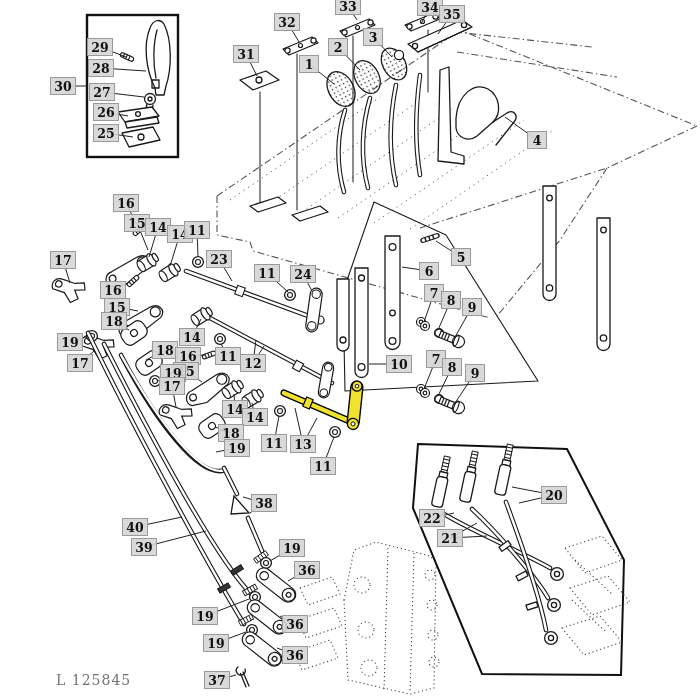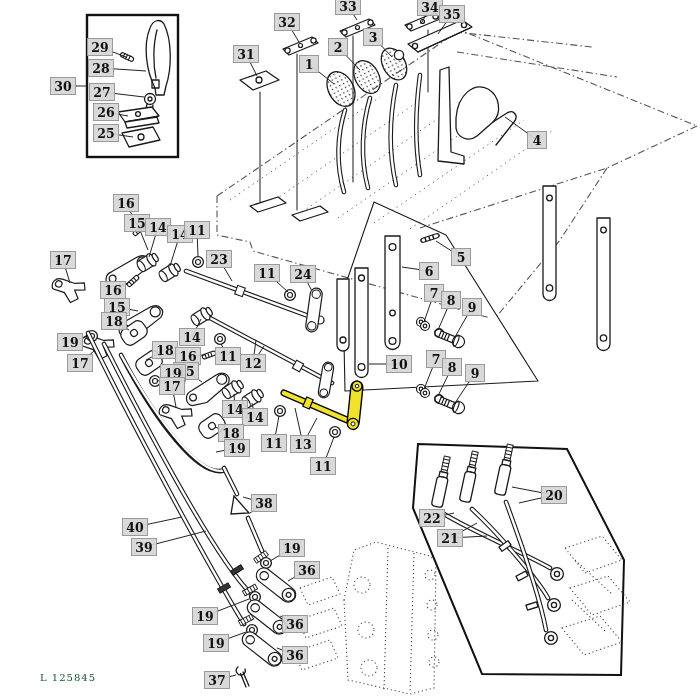--- a/index.html
+++ b/index.html
@@ -1,19 +1,19 @@
 <!DOCTYPE html>
 <html><head>
 <meta charset="utf-8">
 <style>
   html,body{margin:0;padding:0;background:#fff;}
   .page{position:relative;width:700px;height:700px;background:#fff;overflow:hidden;
         font-family:"DejaVu Serif", serif;}
   svg{position:absolute;left:0;top:0;}
-  #partcode{position:absolute;left:40px;top:672px;font-size:10px;color:#14532d;
+  #partcode{position:absolute;left:56px;top:672px;font-size:14px;color:#737373;
             letter-spacing:1px;font-family:"DejaVu Serif", serif;}
   .art{stroke:#1a1a1a;stroke-width:1.3;fill:none;stroke-linecap:round;stroke-linejoin:round;}
   .dash{stroke:#555;stroke-width:1.1;fill:none;stroke-dasharray:7 3 1.5 3;}
   .stip{stroke:#666;stroke-width:1;stroke-dasharray:1.3 4.2;fill:none;}
   .dot{stroke:#444;stroke-width:1.05;fill:none;stroke-dasharray:1.2 2.8;}
   .tube{stroke:#1a1a1a;stroke-width:4.6;fill:none;stroke-linecap:round;}
   .tubein{stroke:#fff;stroke-width:2.4;fill:none;stroke-linecap:round;}
 </style>
 </head>
 <body>

